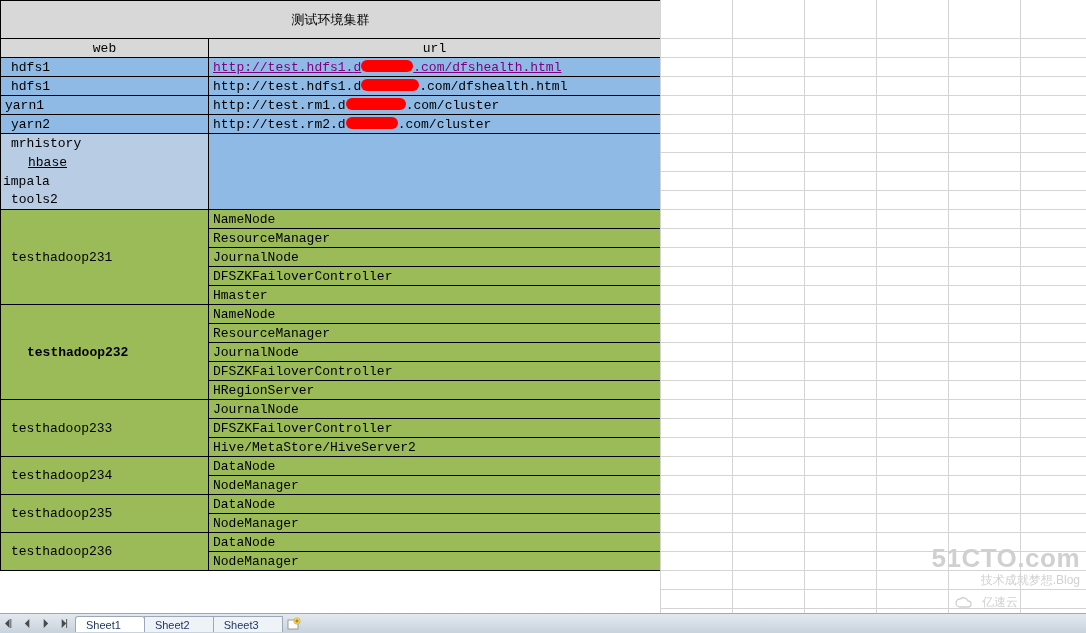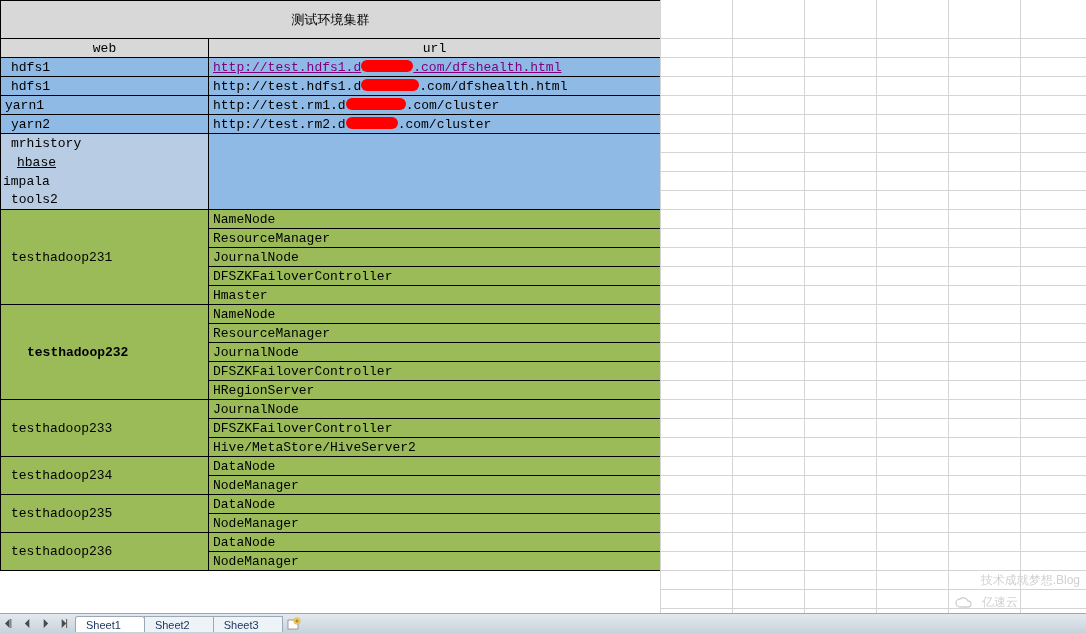--- a/index.html
+++ b/index.html
@@ -188,21 +188,21 @@
           <td class="blue-cell"><a class="unvisited" href="#">http://test.rm2.<span style="position: relative;">d</span><span class="redact" style="width: 52px;"></span>.com/cluster</a></td>
         </tr>
       </tbody>
 
     <tbody id="blue-block">
         <tr>
           <td class="ltblue-cell" style="padding-left: 10px; border-bottom: none;">mrhistory</td>
           <td class="blue-cell" rowspan="4"></td>
         </tr>
         <tr>
-          <td class="ltblue-cell" style="padding-left: 16px; border-bottom: none; border-top: none; text-decoration: underline;">hbase</td>
+          <td class="ltblue-cell" style="padding-left: 27px; border-bottom: none; border-top: none; text-decoration: underline;">hbase</td>
         </tr>
         <tr>
           <td class="ltblue-cell" style="padding-left: 2px; border-bottom: none; border-top: none;">impala</td>
         </tr>
         <tr>
           <td class="ltblue-cell" style="padding-left: 10px; border-top: none;">tools2</td>
         </tr>
       </tbody>
 
     <tbody id="green-block">
@@ -309,20 +309,21 @@
       <div class="hline" style="top: 494px;"></div>
       <div class="hline" style="top: 513px;"></div>
       <div class="hline" style="top: 532px;"></div>
       <div class="hline" style="top: 551px;"></div>
       <div class="hline" style="top: 570px;"></div>
       <div class="hline" style="top: 589px;"></div>
       <div class="hline" style="top: 608px;"></div>
     </div>
 
   <div class="watermark">
+    <div class="line1">51CTO.com</div>
     <div class="line2">技术成就梦想.Blog</div>
   </div>
   <div class="watermark-logo">
     <svg width="20" height="14" viewBox="0 0 20 14" style="vertical-align:middle">
         <path d="M6 3a4 4 0 000 8h8a3 3 0 000-6 5 5 0 00-8-2z" fill="none" stroke="#d0d0d0" stroke-width="1.3"></path>
       </svg>
     <span>亿速云</span>
   </div>
 
 </div>

